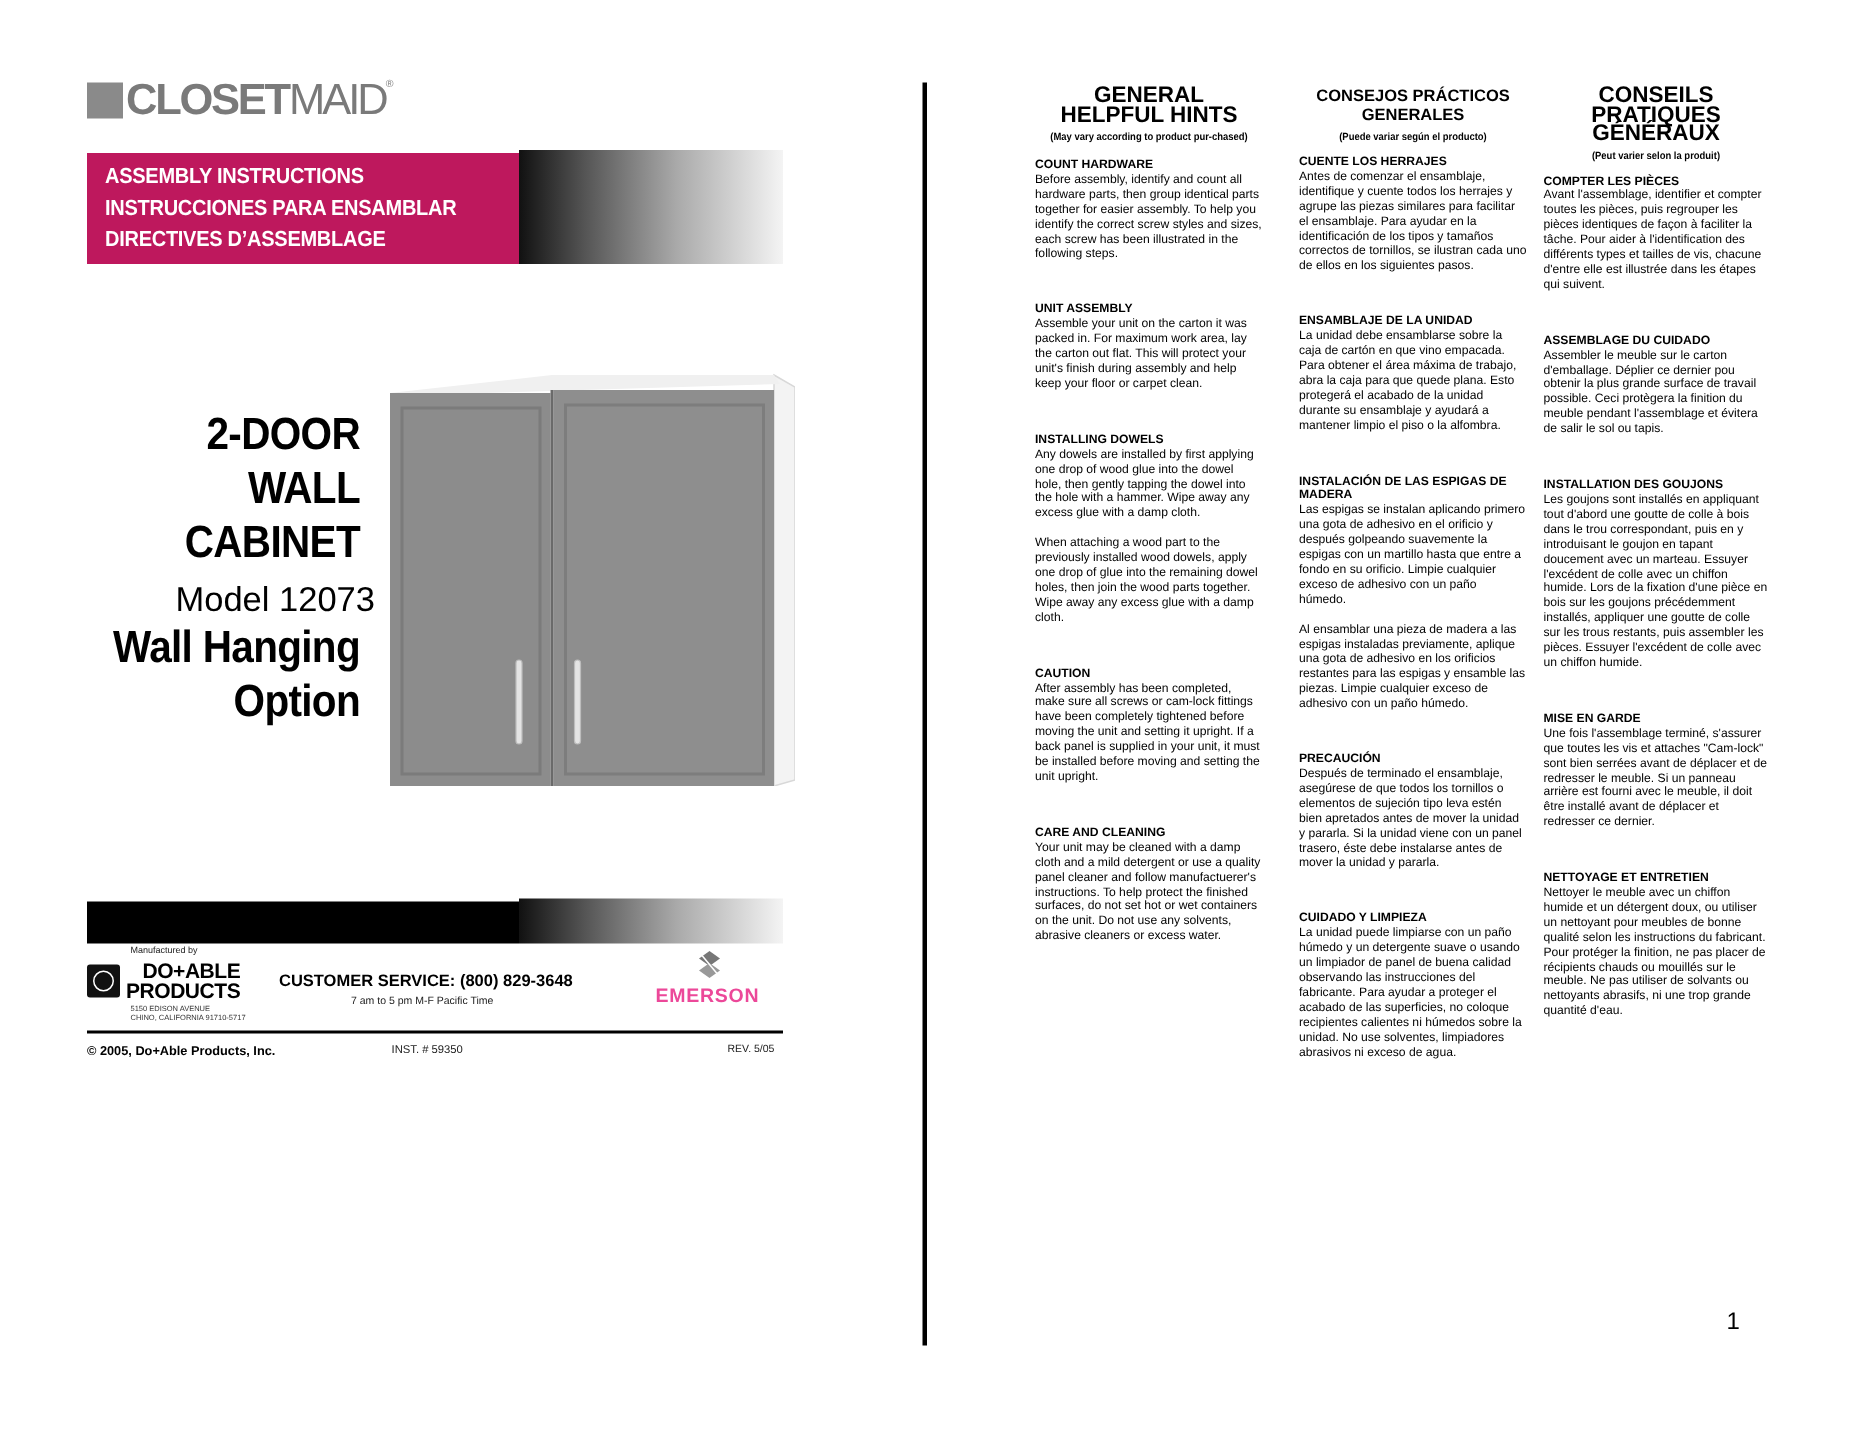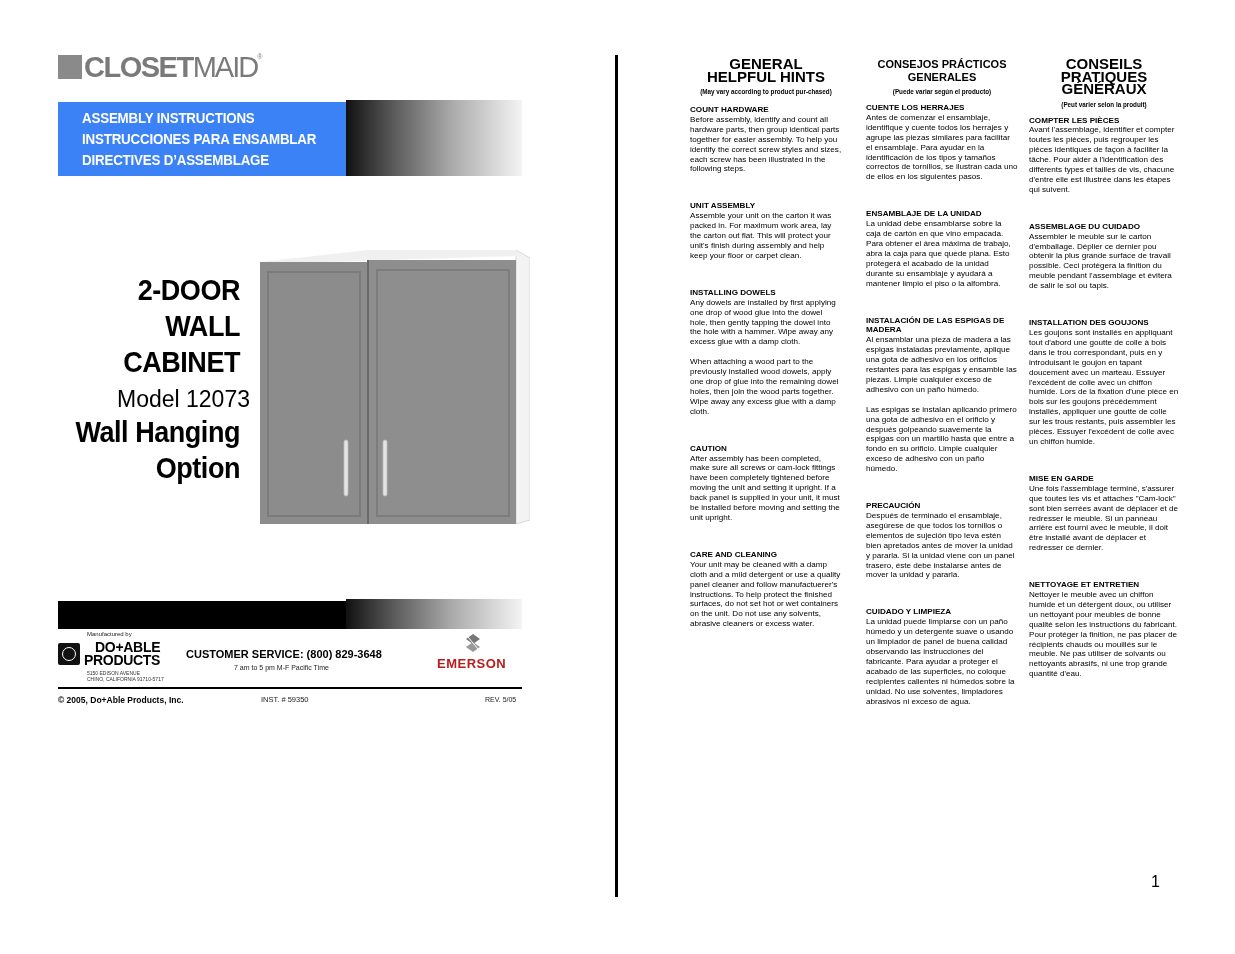--- a/index.html
+++ b/index.html
@@ -11,21 +11,21 @@
 
   
   .logo { left: 58px; top: 52px; height: 30px; display: flex; align-items: center; }
   .logo-square { width: 24px; height: 24px; background: #8a8a8a; margin-right: 2px; }
   .logo-text { font-size: 29px; letter-spacing: -1.5px; color: #7a7a7a; line-height: 1; }
   .logo-text b { font-weight: 900; }
   .logo-text span.maid { font-weight: 400; letter-spacing: -2px; }
   .logo-reg { font-size: 7px; vertical-align: top; color: #7a7a7a; }
 
   .banner { left: 58px; top: 102px; width: 464px; height: 74px; display: flex; }
-  .banner-black { width: 288px; background: #3b82f6; padding: 6px 0 0 24px; box-sizing: border-box; }
+  .banner-black { width: 288px; background: #be185d; padding: 6px 0 0 12px; box-sizing: border-box; }
   .banner-grad { flex: 1; background: linear-gradient(to right, #111 0%, #555 25%, #aaa 60%, #f4f4f4 100%); margin-top: -2px; }
   .banner-line { color: #fff; font-weight: 700; font-size: 14.5px; line-height: 21px; letter-spacing: -0.2px; font-stretch: condensed; transform: scaleX(0.92); transform-origin: left; white-space: nowrap; }
 
   .title-block { left: 50px; top: 272px; width: 200px; text-align: right; }
   .title-main { font-weight: 900; font-size: 30px; line-height: 36px; letter-spacing: -0.5px; transform: scaleX(0.9); }
   .title-model { font-size: 23px; line-height: 30px; margin-top: 4px; font-weight: 400; }
   .title-sub { font-weight: 900; font-size: 30px; line-height: 36px; letter-spacing: -0.5px; transform: scaleX(0.9); }
 
   
   .cabinet { left: 258px; top: 248px; width: 272px; height: 276px; }
@@ -38,21 +38,21 @@
   .doable { left: 58px; top: 641px; display: flex; align-items: flex-start; text-align: right; }
   .doable-logo { width: 22px; height: 22px; background: #111; border-radius: 2px; position: relative; margin-right: 4px; margin-top: 2px; }
   .doable-logo::after { content: ""; position: absolute; left: 4px; top: 4px; width: 12px; height: 12px; border: 1.5px solid #fff; border-radius: 50%; }
   .doable-name { font-weight: 900; font-size: 14px; line-height: 13px; letter-spacing: -0.3px; }
   .doable-addr { left: 87px; top: 670px; font-size: 5px; line-height: 6px; color: #333; }
 
   .cs { left: 186px; top: 648px; font-weight: 700; font-size: 11px; }
   .cs-hours { left: 234px; top: 664px; font-size: 7px; color: #222; }
 
   .emerson-icon { left: 466px; top: 634px; width: 14px; height: 18px; }
-  .emerson-text { left: 437px; top: 656px; font-weight: 700; font-size: 13px; color: #b91c1c; letter-spacing: 0.5px; }
+  .emerson-text { left: 437px; top: 656px; font-weight: 700; font-size: 13px; color: #ec4899; letter-spacing: 0.5px; }
 
   .rule { left: 58px; top: 687px; width: 464px; height: 2px; background: #000; }
   .copy { left: 58px; top: 695px; font-weight: 700; font-size: 8.5px; }
   .inst { left: 261px; top: 695px; font-size: 7.5px; color: #222; }
   .rev { left: 485px; top: 696px; font-size: 7px; color: #222; }
 
   .divider { left: 615px; top: 55px; width: 3px; height: 842px; background: #000; }
 
   
   .col { top: 58px; width: 152px; font-size: 8.1px; line-height: 9.9px; }
@@ -180,22 +180,22 @@
   <div class="sec" style="margin-top:4px;">
     <div class="sec-t">CUENTE LOS HERRAJES</div>
     <p>Antes de comenzar el ensamblaje, identifique y cuente todos los herrajes y agrupe las piezas similares para facilitar el ensamblaje. Para ayudar en la identificación de los tipos y tamaños correctos de tornillos, se ilustran cada uno de ellos en los siguientes pasos.</p>
   </div>
   <div class="sec">
     <div class="sec-t">ENSAMBLAJE DE LA UNIDAD</div>
     <p>La unidad debe ensamblarse sobre la caja de cartón en que vino empacada. Para obtener el área máxima de trabajo, abra la caja para que quede plana. Esto protegerá el acabado de la unidad durante su ensamblaje y ayudará a mantener limpio el piso o la alfombra.</p>
   </div>
   <div class="sec">
     <div class="sec-t">INSTALACIÓN DE LAS ESPIGAS DE MADERA</div>
+    <p>Las espigas se instalan aplicando primero una gota de adhesivo en el orificio y después golpeando suavemente la espigas con un martillo hasta que entre a fondo en su orificio. Limpie cualquier exceso de adhesivo con un paño húmedo.</p>
     <p>Al ensamblar una pieza de madera a las espigas instaladas previamente, aplique una gota de adhesivo en los orificios restantes para las espigas y ensamble las piezas. Limpie cualquier exceso de adhesivo con un paño húmedo.</p>
-    <p>Las espigas se instalan aplicando primero una gota de adhesivo en el orificio y después golpeando suavemente la espigas con un martillo hasta que entre a fondo en su orificio. Limpie cualquier exceso de adhesivo con un paño húmedo.</p>
   </div>
   <div class="sec">
     <div class="sec-t">PRECAUCIÓN</div>
     <p>Después de terminado el ensamblaje, asegúrese de que todos los tornillos o elementos de sujeción tipo leva estén bien apretados antes de mover la unidad y pararla. Si la unidad viene con un panel trasero, éste debe instalarse antes de mover la unidad y pararla.</p>
   </div>
   <div class="sec">
     <div class="sec-t">CUIDADO Y LIMPIEZA</div>
     <p>La unidad puede limpiarse con un paño húmedo y un detergente suave o usando un limpiador de panel de buena calidad observando las instrucciones del fabricante. Para ayudar a proteger el acabado de las superficies, no coloque recipientes calientes ni húmedos sobre la unidad. No use solventes, limpiadores abrasivos ni exceso de agua.</p>
   </div>
 </div>

